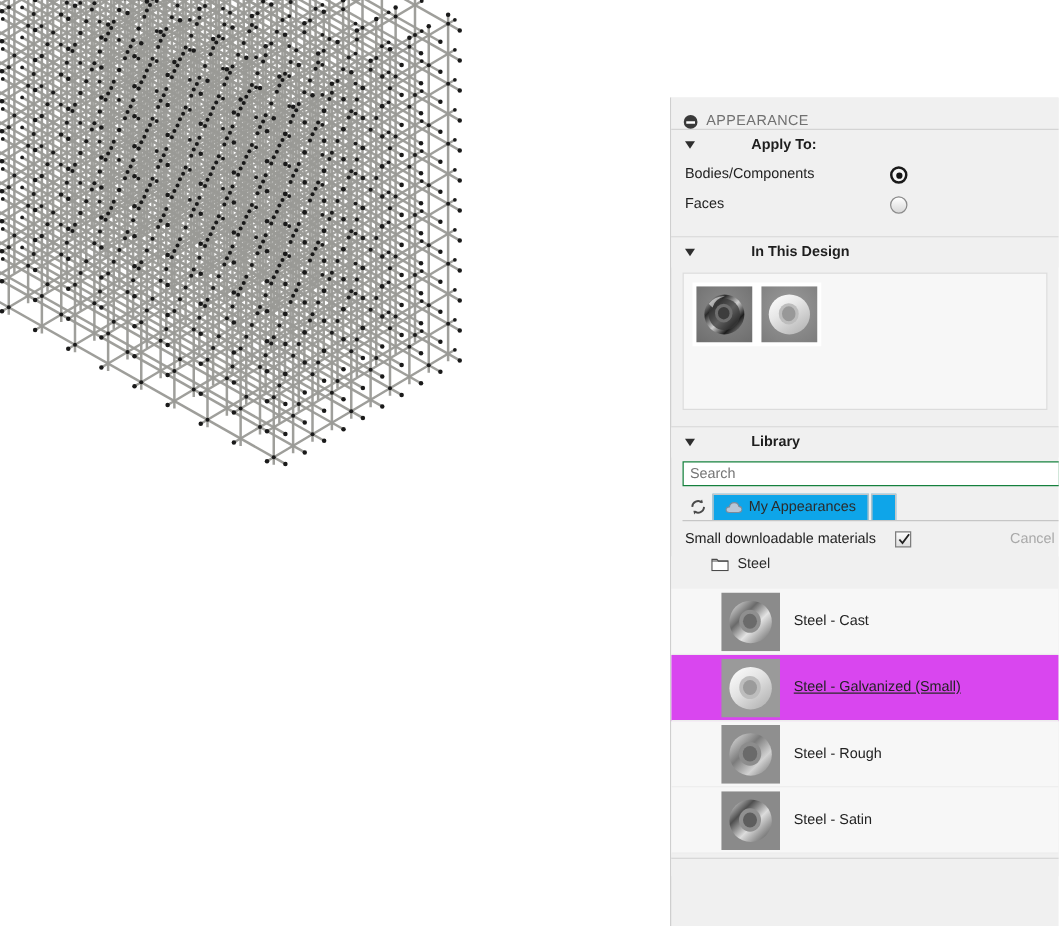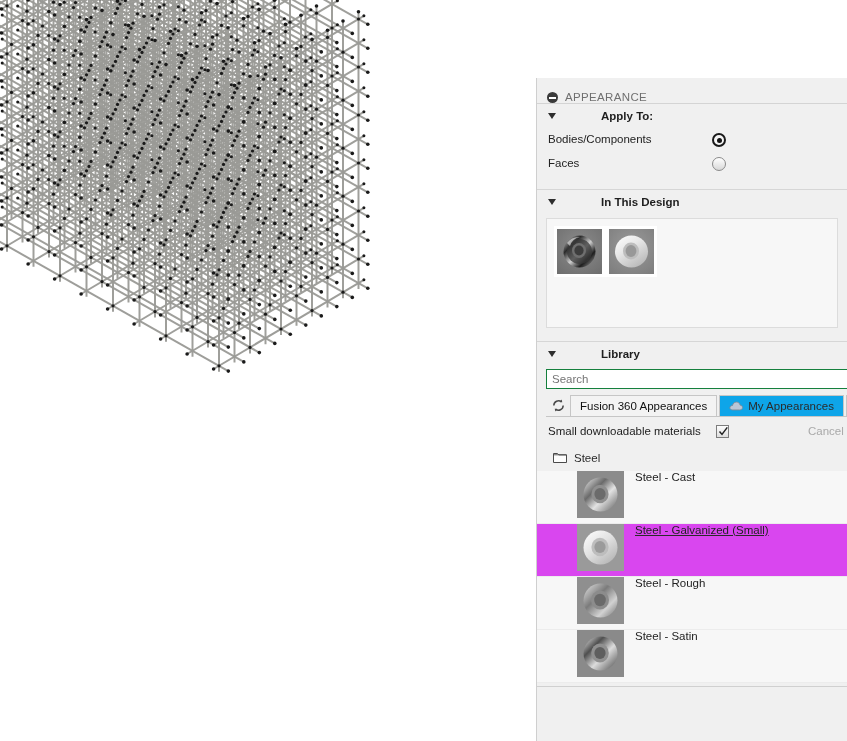--- a/index.html
+++ b/index.html
@@ -174,28 +174,28 @@
     font-size: 11.5px; color: #a9a9a9; white-space: nowrap;
   }
 
   .lib-list {
     background: #f0f0f0;
     height: 241px;
     overflow: hidden;
     position: relative;
   }
   .folder-row {
+    display: flex; 
+    height: 26px; padding-left: 32px;
+    box-sizing: border-box;
+  }
+  .folder-row .fname { font-size: 11.5px; color: #2b2b2b; margin-left: 7px; }
+
+  .mat-row {
     display: flex; align-items: center;
-    height: 26px; padding-left: 16px;
-    box-sizing: border-box;
-  }
-  .folder-row .fname { font-size: 11.5px; color: #2b2b2b; margin-left: 7px; }
-
-  .mat-row {
-    display: flex; align-items: flex-start;
     height: 53px;
     padding-left: 40px;
     background: #f7f7f7;
     border-bottom: 1px solid #ececec;
     box-sizing: border-box;
   }
   .mat-row.selected { background: #d946ef; text-decoration: underline; }
   .mat-thumb { width: 47px; height: 47px; flex: 0 0 auto; display:block; }
   .mat-name { margin-left: 11px; font-size: 11.5px; color: #232323; }
 
@@ -1823,23 +1823,20 @@
 
     <div class="tabbar">
       <div class="refresh-btn">
         <svg width="15" height="15" viewBox="0 0 16 16">
           <path d="M3 8a5 5 0 0 1 8.2-3.8" fill="none" stroke="#4a4a4a" stroke-width="1.6"></path>
           <path d="M13 8a5 5 0 0 1-8.2 3.8" fill="none" stroke="#4a4a4a" stroke-width="1.6"></path>
           <path d="M11.4 1.6l0.6 3-3-0.4z" fill="#4a4a4a"></path>
           <path d="M4.6 14.4l-0.6-3 3 0.4z" fill="#4a4a4a"></path>
         </svg>
       </div>
-      <div class="tab active">
-        <span>Fusion 360 Appearances</span>
-      </div>
       <div class="tab">
         <span class="ticon">
           <svg width="14" height="10" viewBox="0 0 16 11">
             <path d="M4.2 10h8.1c1.9 0 3.2-1.3 3.2-2.8 0-1.5-1.2-2.6-2.8-2.7C12.3 2.4 10.6 1 8.5 1 6.2 1 4.3 2.7 4.1 4.9 2.3 5 1 6 1 7.5 1 9 2.4 10 4.2 10z" fill="#b9c6d6" stroke="#7c8a99" stroke-width="1"></path>
           </svg>
         </span>
         <span>My Appearances</span>
       </div>
       <div class="tab">
         

